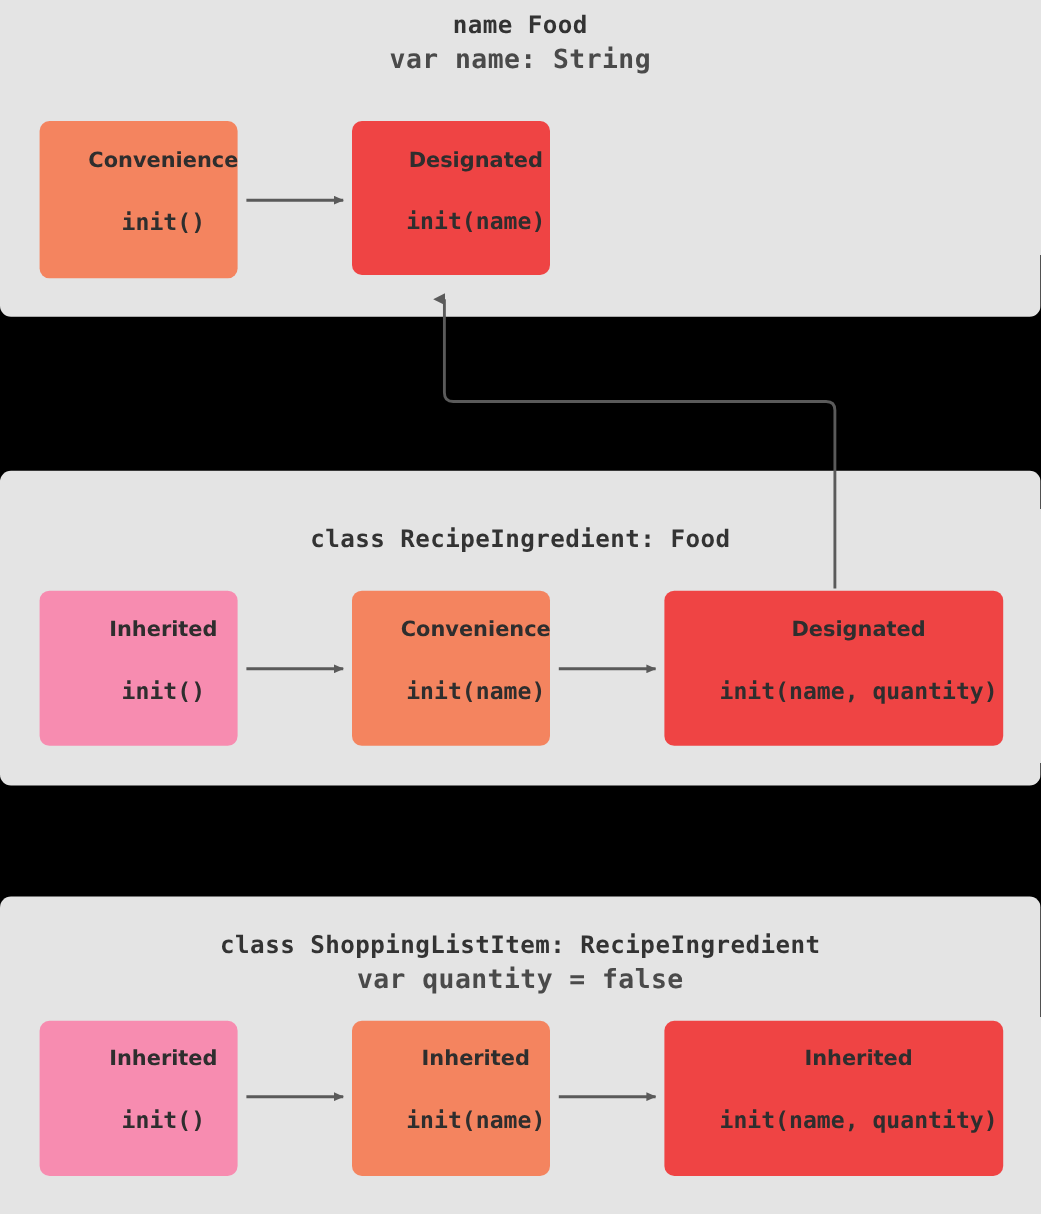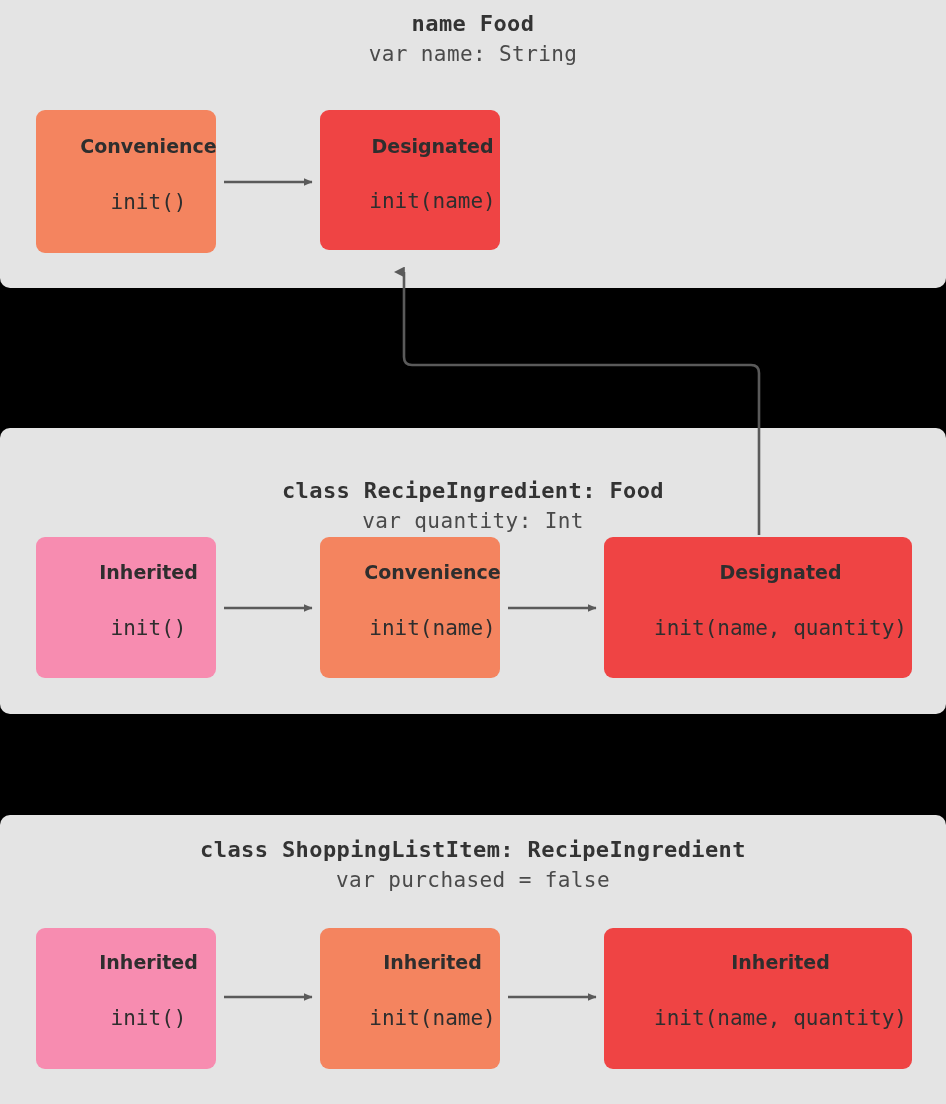--- a/index.html
+++ b/index.html
@@ -37,37 +37,37 @@
 
   .panel-header {
     position: absolute;
     left: 0;
     width: 946px;
     text-align: center;
     pointer-events: none;
   }
   #panel-food .panel-header     { top: 19px; }
   #panel-recipe .panel-header   { top: 19px; margin-top: 29px; }
-  #panel-shopping .panel-header { top: 20px; }
+  #panel-shopping .panel-header { top: 30px; }
 
   .class-title {
     display: block;
     font-family: "DejaVu Sans Mono", monospace;
     font-weight: bold;
     font-size: 22px;
     line-height: 30px;
     letter-spacing: 0.4px;
     color: #333333;
     white-space: pre;
   }
   .class-subtitle {
     display: block;
     font-family: "DejaVu Sans Mono", monospace;
-    font-weight: normal;
-    font-size: 21px;
+    font-weight: bold;
+    font-size: 24px;
     line-height: 30px;
     letter-spacing: 0.4px;
     color: #4a4a4a;
     white-space: pre;
   }
 
   .initbox {
     position: absolute;
     border-radius: 9px;
     display: flex;
@@ -80,21 +80,21 @@
   .initbox .kind {
     font-family: "DejaVu Sans", sans-serif;
     font-weight: bold;
     font-size: 19px;
     color: #2e2e2e;
     white-space: pre;
     line-height: 22px;
   }
   .initbox .sig {
     font-family: "DejaVu Sans Mono", monospace;
-    font-weight: normal;
+    font-weight: bold;
     font-size: 21px;
     color: #2e2e2e;
     white-space: pre;
     line-height: 24px;
   }
 
   .c-orange { background: #F4845F; }
   .c-teal   { background: #ef4444; }
   .c-pink   { background: #F78CB0; }
 
@@ -124,21 +124,20 @@
   </div>
 
   <div class="initbox c-teal" style="left:320px; top:110px; width:180px; height:140px;">
     <span class="kind" style="margin-top:25px;">Designated</span>
     <span class="sig" style="margin-top:32px;">init(name)</span>
   </div>
 
   <div class="panel" id="panel-recipe">
     <div class="panel-header">
       <span class="class-title">class RecipeIngredient: Food</span>
-      <span class="class-subtitle">var quantity: Int</span>
     </div>
   </div>
 
   <div class="initbox c-pink" style="left:36px; top:537px; width:180px; height:141px;">
     <span class="kind" style="margin-top:24px;">Inherited</span>
     <span class="sig" style="margin-top:33px;">init()</span>
   </div>
 
   <div class="initbox c-orange" style="left:320px; top:537px; width:180px; height:141px;">
     <span class="kind" style="margin-top:24px;">Convenience</span>
@@ -146,21 +145,21 @@
   </div>
 
   <div class="initbox c-teal" style="left:604px; top:537px; width:308px; height:141px;">
     <span class="kind" style="margin-top:24px;">Designated</span>
     <span class="sig" style="margin-top:33px;">init(name, quantity)</span>
   </div>
 
   <div class="panel" id="panel-shopping">
     <div class="panel-header">
       <span class="class-title">class ShoppingListItem: RecipeIngredient</span>
-      <span class="class-subtitle">var purchased = false</span>
+      <span class="class-subtitle">var quantity = false</span>
     </div>
   </div>
 
   <div class="initbox c-pink" style="left:36px; top:928px; width:180px; height:141px;">
     <span class="kind" style="margin-top:23px;">Inherited</span>
     <span class="sig" style="margin-top:33px;">init()</span>
   </div>
 
   <div class="initbox c-orange" style="left:320px; top:928px; width:180px; height:141px;">
     <span class="kind" style="margin-top:23px;">Inherited</span>

